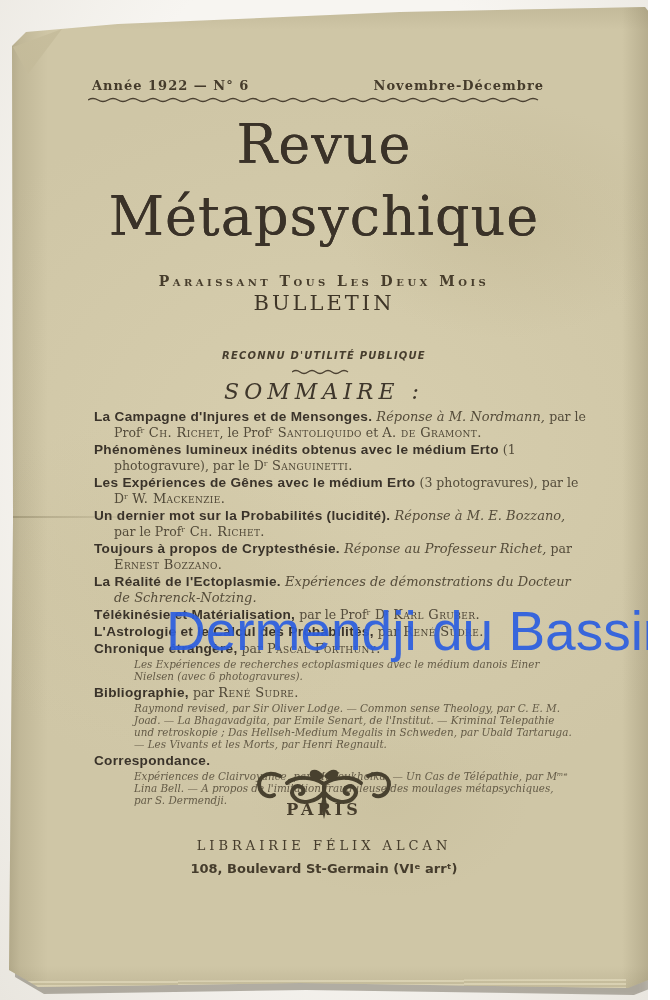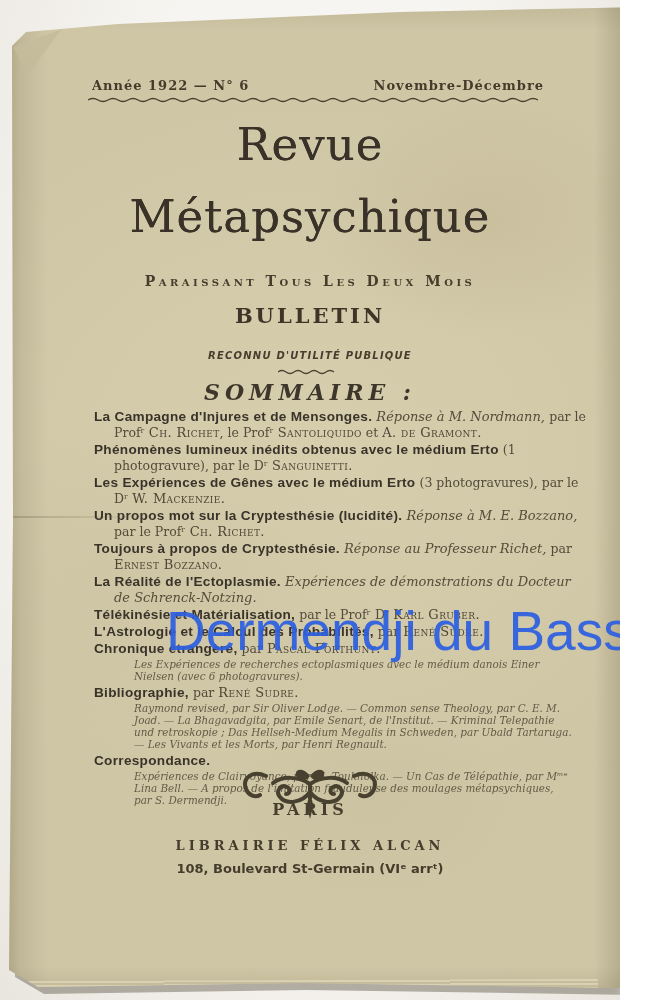--- a/index.html
+++ b/index.html
@@ -1,18 +1,18 @@
 <!DOCTYPE html>
 <html><head>
 <meta charset="utf-8">
 <style>
   html,body{margin:0;padding:0;}
   body{width:670px;height:1000px;font-family:"DejaVu Serif","Liberation Serif",serif;}
   .stage{position:relative;width:620px;height:1000px;overflow:hidden;
-    background:radial-gradient(ellipse at 50% 40%, #f7f5f1 55%, #e9e6df 100%);}
+    background:radial-gradient(ellipse at 50% 40%, #f7f5f1 55%, #e9e6df 100%);padding-left:28px;}
   
   .paper-shadow{position:absolute;inset:0;transform:translate(6px,7px);filter:blur(7px);
     background:rgba(70,62,45,.38);
     clip-path:polygon(12px 46px,26px 32px,118px 24px,400px 12px,645px 7px,654px 18px,651px 520px,653px 978px,628px 988px,300px 983px,38px 987px,9px 970px,13px 520px);}
   
   .paper{position:absolute;inset:0;
     clip-path:polygon(12px 46px,26px 32px,118px 24px,400px 12px,645px 7px,654px 18px,651px 520px,653px 978px,628px 988px,300px 983px,38px 987px,9px 970px,13px 520px);
     background:
       linear-gradient(90deg, rgba(105,95,65,.40) 0px, rgba(105,95,65,.14) 20px, rgba(105,95,65,0) 48px),
       linear-gradient(270deg, rgba(120,110,80,.28) 0px, rgba(120,110,80,0) 26px),
@@ -26,35 +26,35 @@
     clip-path:polygon(13px 47px,62px 29px,28px 74px);
     background:linear-gradient(135deg,#c9c09f,#bdb392);opacity:.8;}
   .page-edges{position:absolute;left:16px;right:22px;bottom:11px;height:9px;opacity:.75;
     background:repeating-linear-gradient(180deg,#e0d8ba 0 2px,#c6bd9c 2px 4px);
     transform:rotate(-.2deg);}
   .crease{position:absolute;left:9px;top:516px;width:150px;height:2px;
     background:linear-gradient(90deg,rgba(100,90,60,.30),rgba(100,90,60,0));}
 
   .ink{color:#3c342a;}
   .abs{position:absolute;}
-  .centered{left:60px;right:60px;text-align:center;font-weight:bold;}
+  .centered{left:60px;right:60px;text-align:center;}
 
   .issue-row{top:78px;left:92px;width:452px;display:flex;justify-content:space-between;
     font-family:"DejaVu Serif",serif;font-weight:700;font-size:13px;letter-spacing:1px;color:#453b2b;}
   .rule-wavy{top:96px;left:88px;}
   .rule-wavy path, .squiggle path{stroke:#4b4132;stroke-width:1.4;fill:none;}
 
-  .title{font-family:"DejaVu Serif",serif;font-weight:400;font-size:45px;line-height:66px;
+  .title{font-family:"DejaVu Serif",serif;font-weight:400;font-size:54px;line-height:66px;
     letter-spacing:1px;color:#3a3228;text-shadow:0 0 .6px #3a3228;}
   .title-1{top:112px;}
   .title-2{top:184px;}
 
   .paraissant{top:273px;font-variant:small-caps;font-size:14px;letter-spacing:3.5px;
     font-weight:700;color:#473d2c;}
-  .bulletin{top:303px;font-weight:700;font-size:21px;letter-spacing:3px;color:#3e3527;}
+  .bulletin{top:291px;font-weight:400;font-size:21px;letter-spacing:3px;color:#3e3527;}
   .institute{top:321px;font-weight:700;font-size:21px;color:#3e3527;white-space:nowrap;}
   .institute .squeeze{display:inline-block;transform:scaleX(.82);transform-origin:center;}
   .reconnu{top:350px;font-family:"DejaVu Sans","Liberation Sans",sans-serif;
     font-weight:700;font-size:10px;letter-spacing:1.2px;color:#473e2e;font-style:italic;}
   .squiggle{top:368px;left:50%;transform:translateX(-50%);}
   .sommaire-title{top:379px;font-style:italic;font-size:22px;letter-spacing:5px;color:#3e362b;}
 
   .sommaire-list{top:408px;left:94px;width:492px;}
   .entry{margin:0 0 1px;padding-left:20px;text-indent:-20px;line-height:15px;}
   .seg-bold{font-family:"Liberation Sans","DejaVu Sans",sans-serif;font-weight:700;
@@ -109,21 +109,21 @@
     <svg class="abs squiggle" width="64" height="8">
       <path d="M0,4 q4,-3 8,0 t8,0 t8,0 t8,0 t8,0 t8,0 t8,0"></path>
     </svg>
 
     <div class="abs centered sommaire-title">SOMMAIRE :</div>
 
     <div class="abs sommaire-list">
         <p class="entry"><span class="seg-bold">La Campagne d'Injures et de Mensonges. </span><span class="seg-italic">Réponse à M. Nordmann, </span><span class="seg-roman">par le Profʳ </span><span class="seg-caps">Ch. Richet</span><span class="seg-roman">, le Profʳ </span><span class="seg-caps">Santoliquido</span><span class="seg-roman"> et </span><span class="seg-caps">A. de Gramont.</span></p>
         <p class="entry"><span class="seg-bold">Phénomènes lumineux inédits obtenus avec le médium Erto </span><span class="seg-roman">(1 photogravure), par le Dʳ </span><span class="seg-caps">Sanguinetti.</span></p>
         <p class="entry"><span class="seg-bold">Les Expériences de Gênes avec le médium Erto </span><span class="seg-roman">(3 photogravures), par le Dʳ </span><span class="seg-caps">W. Mackenzie.</span></p>
-        <p class="entry"><span class="seg-bold">Un propos mot sur la Cryptesthésie (lucidité). </span><span class="seg-italic">Réponse à M. E. Bozzano, </span><span class="seg-roman">par le Profʳ </span><span class="seg-caps">Ch. Richet.</span></p>
+        <p class="entry"><span class="seg-bold">Un dernier mot sur la Probabilités (lucidité). </span><span class="seg-italic">Réponse à M. E. Bozzano, </span><span class="seg-roman">par le Profʳ </span><span class="seg-caps">Ch. Richet.</span></p>
         <p class="entry"><span class="seg-bold">Toujours à propos de Cryptesthésie. </span><span class="seg-italic">Réponse au Professeur Richet, </span><span class="seg-roman">par </span><span class="seg-caps">Ernest Bozzano.</span></p>
         <p class="entry"><span class="seg-bold">La Réalité de l'Ectoplasmie. </span><span class="seg-italic">Expériences de démonstrations du Docteur de Schrenck-Notzing.</span></p>
         <p class="entry"><span class="seg-bold">Télékinésie et Matérialisation, </span><span class="seg-roman">par le Profʳ Dʳ </span><span class="seg-caps">Karl Gruber.</span></p>
         <p class="entry"><span class="seg-bold">L'Astrologie et le Calcul des Probabilités, </span><span class="seg-roman">par </span><span class="seg-caps">René Sudre.</span></p>
         <p class="entry"><span class="seg-bold">Chronique étrangère, </span><span class="seg-roman">par </span><span class="seg-caps">Pascal Forthuny.</span><span class="seg-note">Les Expériences de recherches ectoplasmiques avec le médium danois Einer Nielsen (avec 6 photogravures).</span></p>
         <p class="entry"><span class="seg-bold">Bibliographie, </span><span class="seg-roman">par </span><span class="seg-caps">René Sudre.</span><span class="seg-note">Raymond revised, par Sir Oliver Lodge. — Common sense Theology, par C. E. M. Joad. — La Bhagavadgita, par Emile Senart, de l'Institut. — Kriminal Telepathie und retroskopie ; Das Hellseh-Medium Megalis in Schweden, par Ubald Tartaruga. — Les Vivants et les Morts, par Henri Regnault.</span></p>
         <p class="entry"><span class="seg-bold">Correspondance.</span><span class="seg-note">Expériences de Clairvoyance, par M. Toukholka. — Un Cas de Télépathie, par Mᵐᵉ Lina Bell. — A propos de l'imitation frauduleuse des moulages métapsychiques, par S. Dermendji.</span></p>
       </div>
 
     <svg class="abs ornament" width="140" height="58" viewBox="0 0 140 58">

